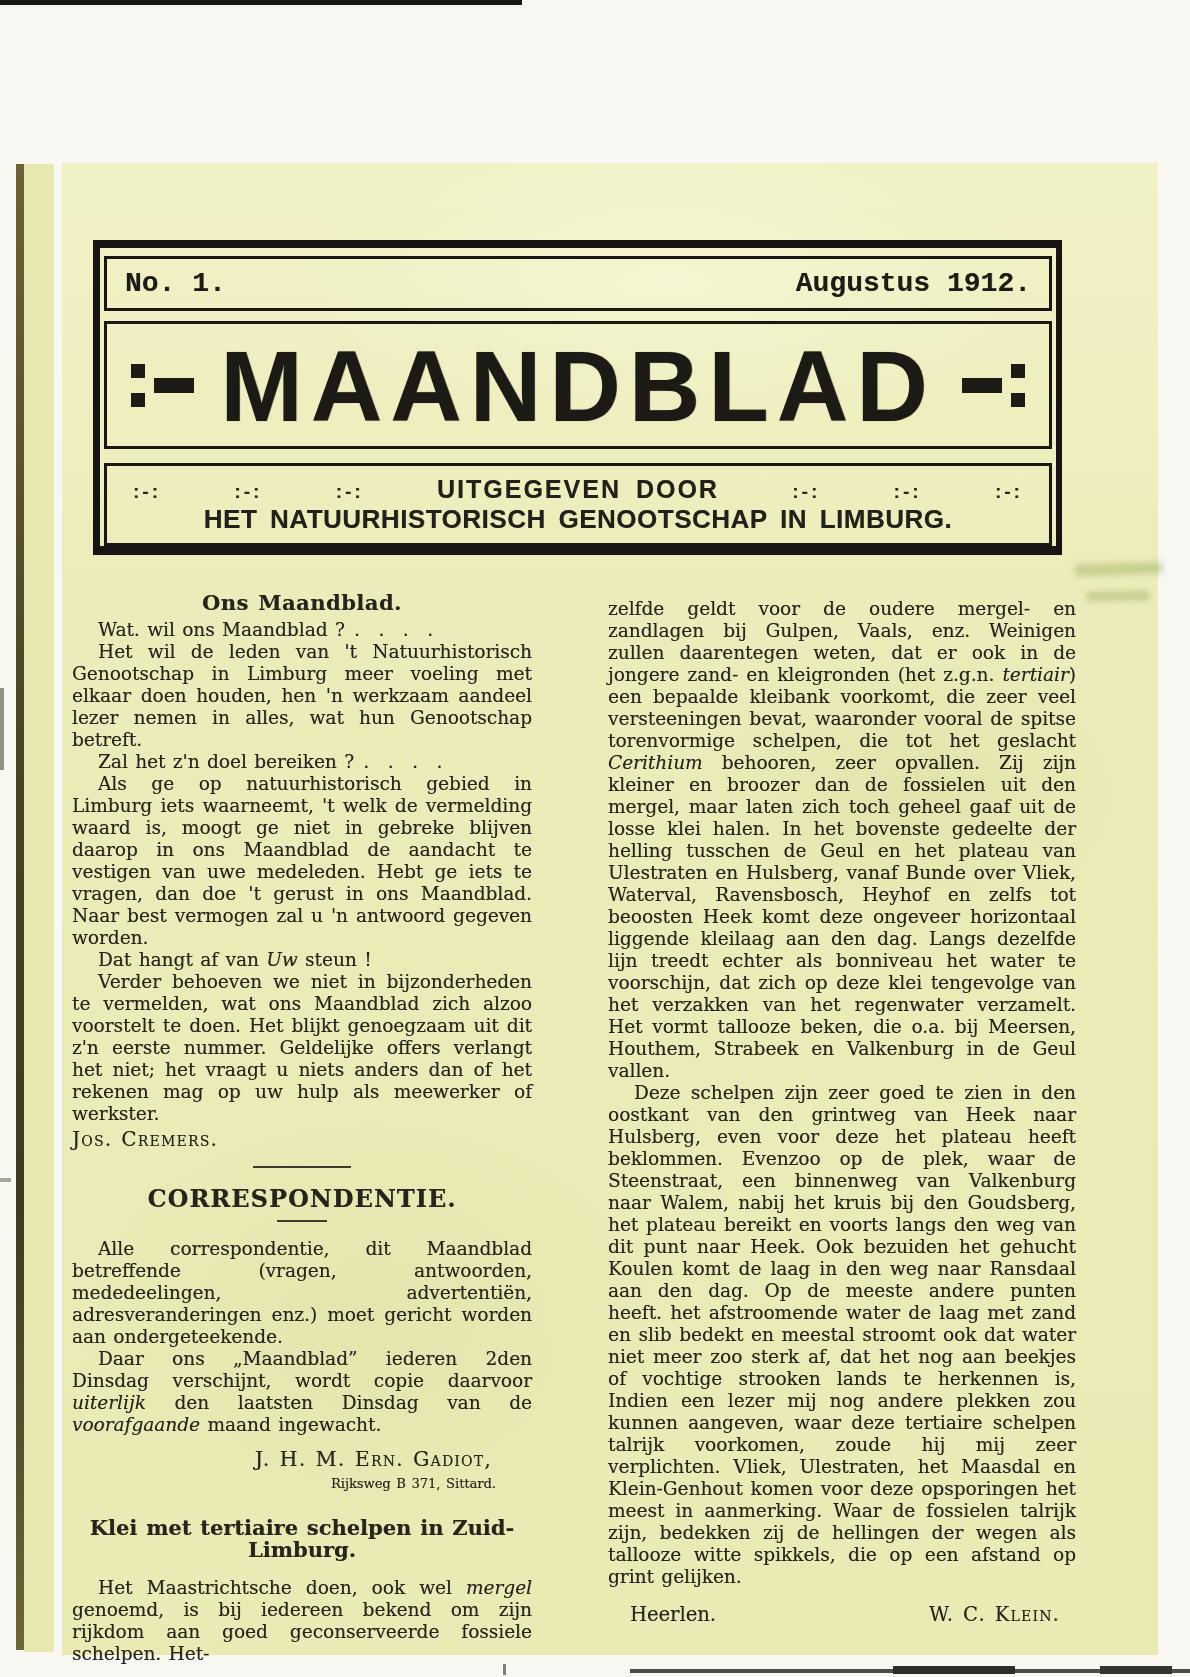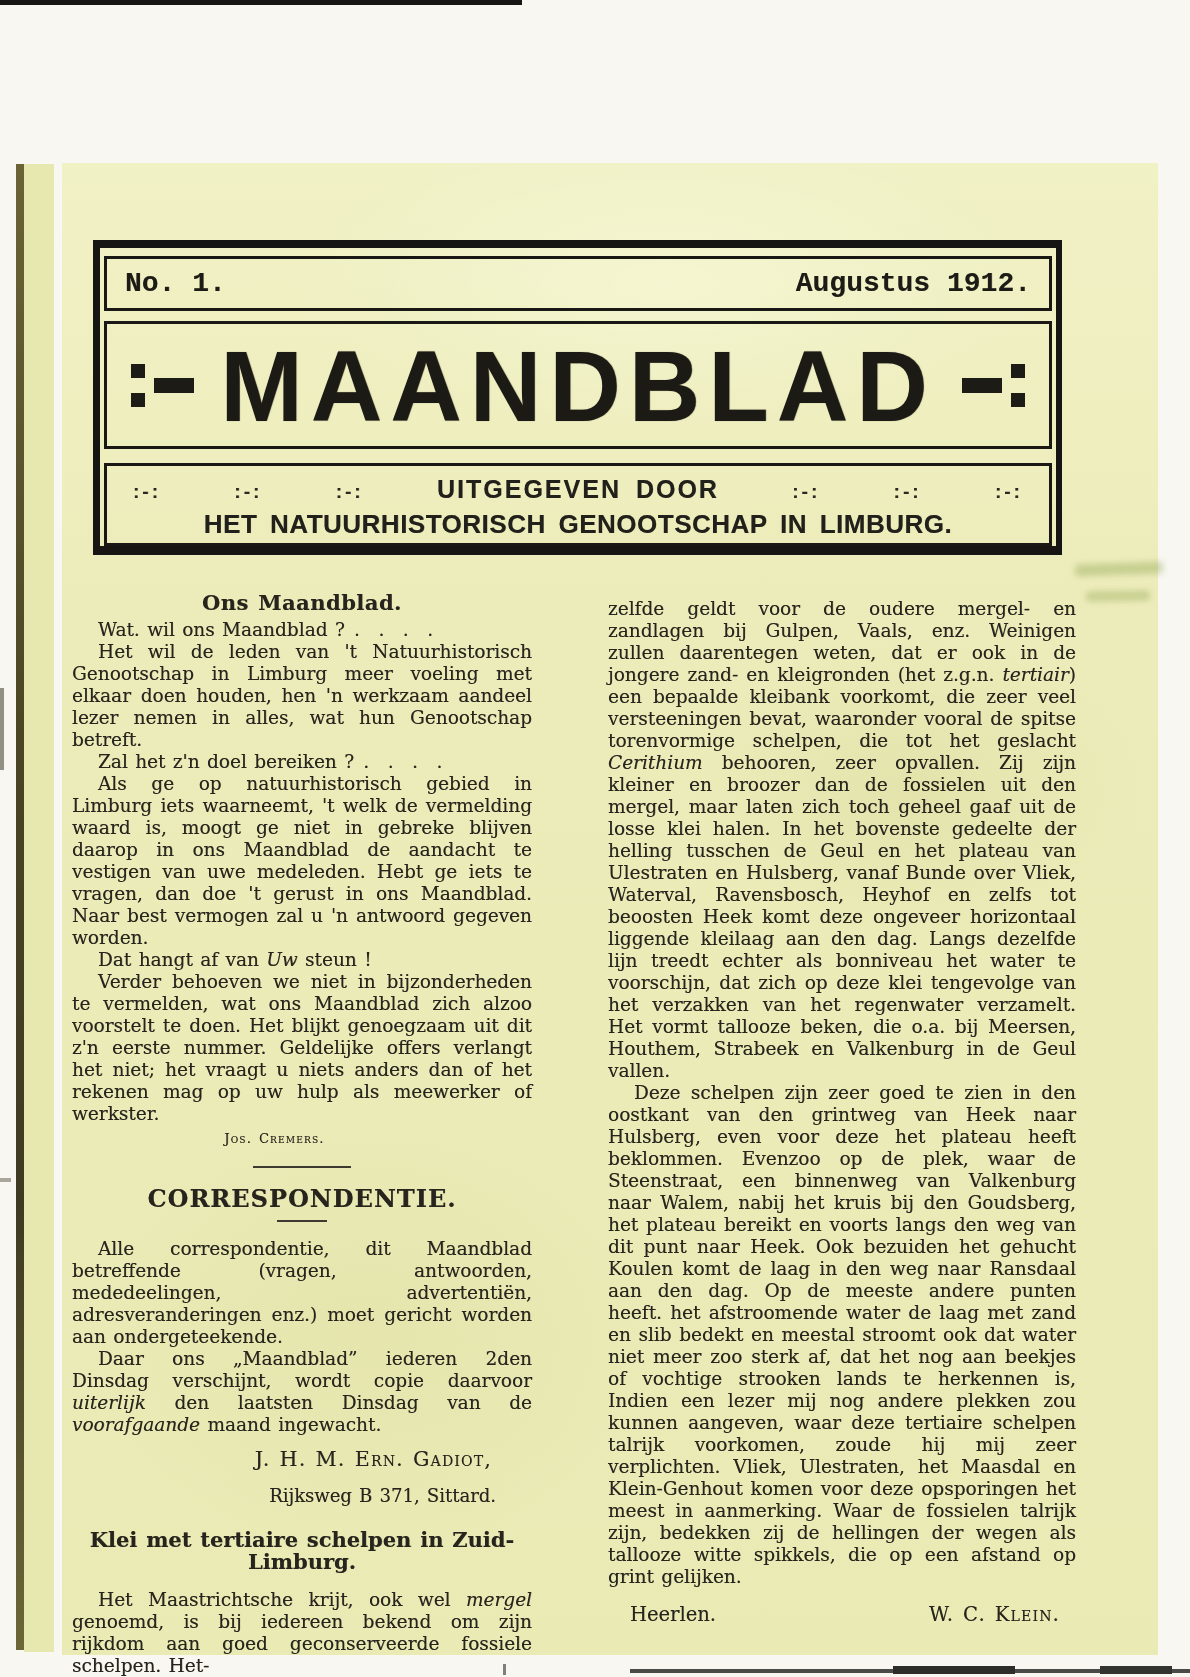--- a/index.html
+++ b/index.html
@@ -55,37 +55,37 @@
   }
   .orn { display:flex; align-items:center; gap:9px; }
   .orn .colon { display:flex; flex-direction:column; gap:15px; }
   .orn .sq { display:block; width:14px; height:14px; background:#1d1b15; }
   .orn .dash { display:block; width:40px; height:15px; background:#1d1b15; }
   .mh-box3 { top:215px; height:83px; padding:9px 26px 0 26px;
     font-family:"Liberation Sans","DejaVu Sans",sans-serif; font-weight:700; color:#22201a; }
   .pub-row { display:flex; justify-content:space-between; align-items:baseline; }
   .pub-orn { font-size:19px; letter-spacing:3px; color:#2a2822; }
   .pub-label { font-size:25px; letter-spacing:2px; word-spacing:6px; }
-  .org-line { margin-top:5px; text-align:center; font-size:26px; letter-spacing:0.5px; word-spacing:5px; }
+  .org-line { text-align:center; font-size:26px; letter-spacing:0.5px; word-spacing:5px; }
 
   
   .col { position:absolute; font-size:18.5px; line-height:22px; text-align:justify; word-spacing:1.5px; }
   .col-left  { left:10px;  top:429px; width:460px; }
   .col-right { left:546px; top:435px; width:468px; }
   .col p { margin:0; }
   .col p.ind { text-indent:26px; }
   .sc { font-variant:small-caps; letter-spacing:1.2px; }
 
   .art1-title { margin:0 0 5px 0; text-align:center; font-size:21px; font-weight:700; letter-spacing:0.5px; text-indent:0; }
-  .sig1 { text-align:center; padding-right:55px; font-size:13px; margin-top:3px; }
+  .sig1 { text-align:left; padding-right:55px; font-size:20px; margin-top:3px; }
   .divider { width:98px; border:0; border-top:2px solid #3d3a32; margin:16px auto 20px auto; }
   .divider.sm { width:50px; margin:10px auto 16px auto; }
   .art2-title { margin:5px 0 0 0; text-align:center; font-size:24px; font-weight:700; letter-spacing:1px; }
   .sig-name { text-align:right; padding-right:40px; font-size:20.5px; margin-top:12px; }
-  .sig-addr { text-align:right; padding-right:36px; font-size:18px; margin-top:15px; }
+  .sig-addr { text-align:right; padding-right:36px; font-size:13px; margin-top:3px; }
   .art3-title { margin:22px 0 16px 0; text-align:center; font-size:21px; font-weight:700; }
   .footer-row { display:flex; justify-content:space-between; margin-top:16px; padding:0 16px 0 22px; font-size:19.5px;gap:24px; }
   i { font-style:italic; }
 </style>
 </head>
 <body>
 
 <div class="canvas">
 
   <div class="scan-top-line"></div>
@@ -150,21 +150,21 @@
       <hr class="divider">
       <h2 class="art2-title">CORRESPONDENTIE.</h2>
       <hr class="divider sm">
 
       <p class="ind"><span>Alle correspondentie, dit Maandblad betreffende (vragen, antwoorden, mededeelingen, advertentiën, adresveranderingen enz.) moet gericht worden aan ondergeteekende.</span></p>
       <p class="ind"><span>Daar ons „Maandblad” iederen 2den Dinsdag verschijnt, wordt copie daarvoor </span><i>uiterlijk</i><span> den laatsten Dinsdag van de </span><i>voorafgaande</i><span> maand ingewacht.</span></p>
       <div class="sig-name sc">J. H. M. Ern. Gadiot,</div>
       <div class="sig-addr">Rijksweg B 371, Sittard.</div>
 
       <h2 class="art3-title">Klei met tertiaire schelpen in Zuid-Limburg.</h2>
-      <p class="ind"><span>Het Maastrichtsche krijt, ook wel </span><i>mergel</i><span> genoemd, is bij iedereen bekend om zijn rijkdom aan goed geconserveerde fossiele schelpen.  Het-</span></p>
+      <p class="ind"><span>Het Maastrichtsche doen, ook wel </span><i>mergel</i><span> genoemd, is bij iedereen bekend om zijn rijkdom aan goed geconserveerde fossiele schelpen.  Het-</span></p>
     </div>
 
     <div class="col col-right">
       <p><span>zelfde geldt voor de oudere mergel- en zandlagen bij Gulpen, Vaals, enz.  Weinigen zullen daarentegen weten, dat er ook in de jongere zand- en kleigronden (het z.g.n. </span><i>tertiair</i><span>) een bepaalde kleibank voorkomt, die zeer veel versteeningen bevat, waaronder vooral de spitse torenvormige schelpen, die tot het geslacht </span><i>Cerithium</i><span> behooren, zeer opvallen.  Zij zijn kleiner en broozer dan de fossielen uit den mergel, maar laten zich toch geheel gaaf uit de losse klei halen.  In het bovenste gedeelte der helling tusschen de Geul en het plateau van Ulestraten en Hulsberg, vanaf Bunde over Vliek, Waterval, Ravensbosch, Heyhof en zelfs tot beoosten Heek komt deze ongeveer horizontaal liggende kleilaag aan den dag.  Langs dezelfde lijn treedt echter als bonniveau het water te voorschijn, dat zich op deze klei tengevolge van het verzakken van het regenwater verzamelt.  Het vormt tallooze beken, die o.a. bij Meersen, Houthem, Strabeek en Valkenburg in de Geul vallen.</span></p>
       <p class="ind"><span>Deze schelpen zijn zeer goed te zien in den oostkant van den grintweg van Heek naar Hulsberg, even voor deze het plateau heeft beklommen.  Evenzoo op de plek, waar de Steenstraat, een binnenweg van Valkenburg naar Walem, nabij het kruis bij den Goudsberg, het plateau bereikt en voorts langs den weg van dit punt naar Heek.  Ook bezuiden het gehucht Koulen komt de laag in den weg naar Ransdaal aan den dag.  Op de meeste andere punten heeft. het afstroomende water de laag met zand en slib bedekt en meestal stroomt ook dat water niet meer zoo sterk af, dat het nog aan beekjes of vochtige strooken lands te herkennen is,  Indien een lezer mij nog andere plekken zou kunnen aangeven, waar deze tertiaire schelpen talrijk voorkomen, zoude hij mij zeer verplichten.  Vliek, Ulestraten, het Maasdal en Klein-Genhout komen voor deze opsporingen het meest in aanmerking.  Waar de fossielen talrijk zijn, bedekken zij de hellingen der wegen als tallooze witte spikkels, die op een afstand op grint gelijken.</span></p>
       <div class="footer-row">
         <span>Heerlen.</span>
         <span class="sc">W. C. Klein.</span>
       </div>
     </div>

